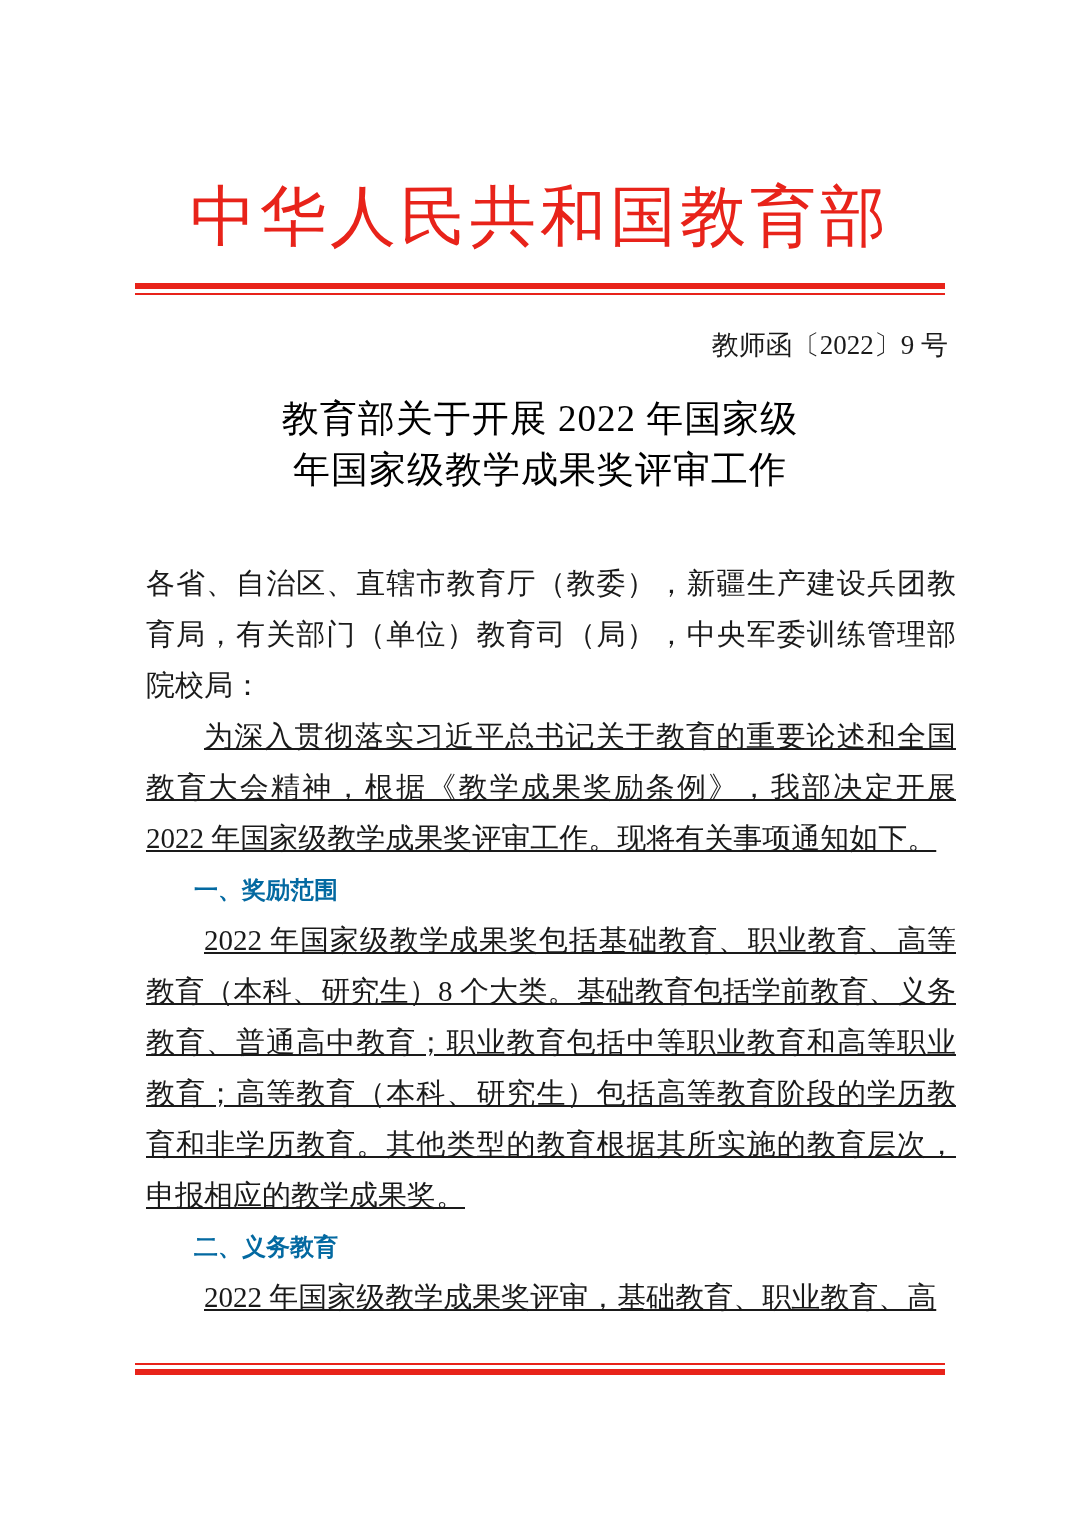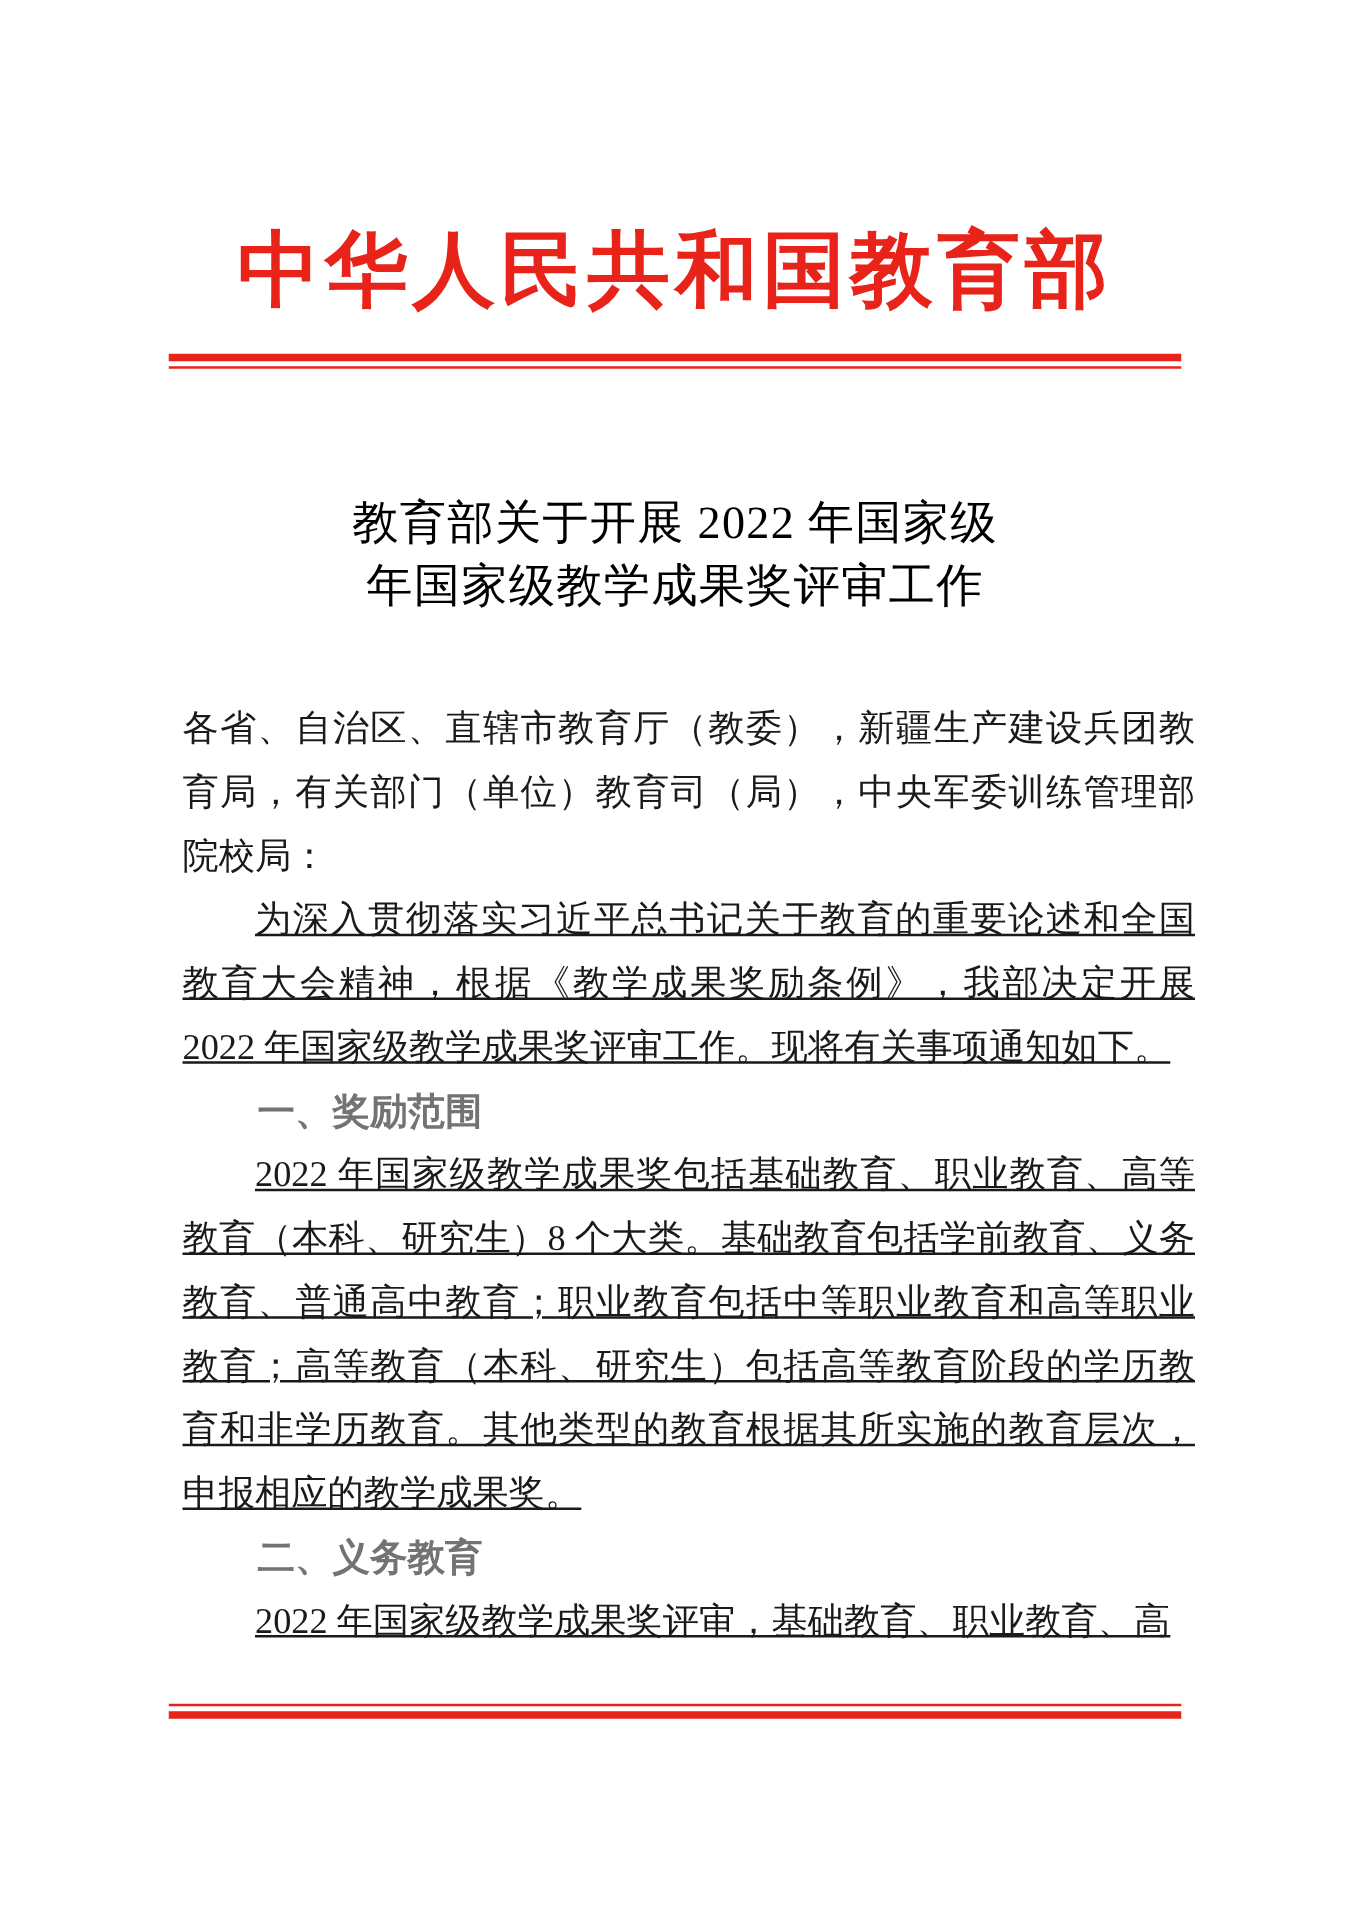--- a/index.html
+++ b/index.html
@@ -16,21 +16,21 @@
     overflow: hidden;
   }
 
   
   .letterhead {
     position: absolute; top: 171px; left: 0; width: 100%;
     margin: 0;
     text-align: center;
     color: var(--accent);
     font-size: 66px; line-height: 92px;
-    font-weight: 700;
+    font-weight: 400;
     letter-spacing: 4px;
     white-space: nowrap;
   }
 
   
   .rule { position: absolute; left: 135px; width: 810px; }
   .rule-top { top: 283px; }
   .rule-top .rule-thick { height: 6px; background: var(--accent); }
   .rule-top .rule-thin  { height: 2px; background: var(--accent); margin-top: 4px; }
   .rule-bottom { top: 1363px; }
@@ -61,38 +61,39 @@
   .content {
     position: absolute; top: 558px; left: 146px; width: 810px;
     font-size: 29px; line-height: 51px;
     color: var(--ink);
   }
   .content p { margin: 0; text-align: justify; text-align-last: left; }
   .para { text-indent: 2em; text-decoration: underline; }
   .sec-head {
     margin: 0;
     font-family: "Liberation Sans", sans-serif;
-    font-size: 30px; line-height: 51px;
+    font-size: 24px; line-height: 51px;
     font-weight: 700;
     text-indent: 2em;
-    color: #737373;
+    color: #0369a1;
   }
 </style>
 </head>
 <body>
 
 <div class="page">
 
   <h1 class="letterhead">中华人民共和国教育部</h1>
 
   <div class="rule rule-top">
     <div class="rule-thick"></div>
     <div class="rule-thin"></div>
   </div>
 
+  <div class="doc-no">教师函〔2022〕9 号</div>
 
   <h2 class="title">
     <span class="title-line">教育部关于开展 2022 年国家级</span>
     <span class="title-line">年国家级教学成果奖评审工作</span>
   </h2>
 
   <div class="content">
     <p class="salutation">各省、自治区、直辖市教育厅（教委），新疆生产建设兵团教育局，有关部门（单位）教育司（局），中央军委训练管理部院校局：</p>
     <p class="para">为深入贯彻落实习近平总书记关于教育的重要论述和全国教育大会精神，根据《教学成果奖励条例》，我部决定开展 2022 年国家级教学成果奖评审工作。现将有关事项通知如下。</p>
     <h3 class="sec-head">一、奖励范围</h3>

